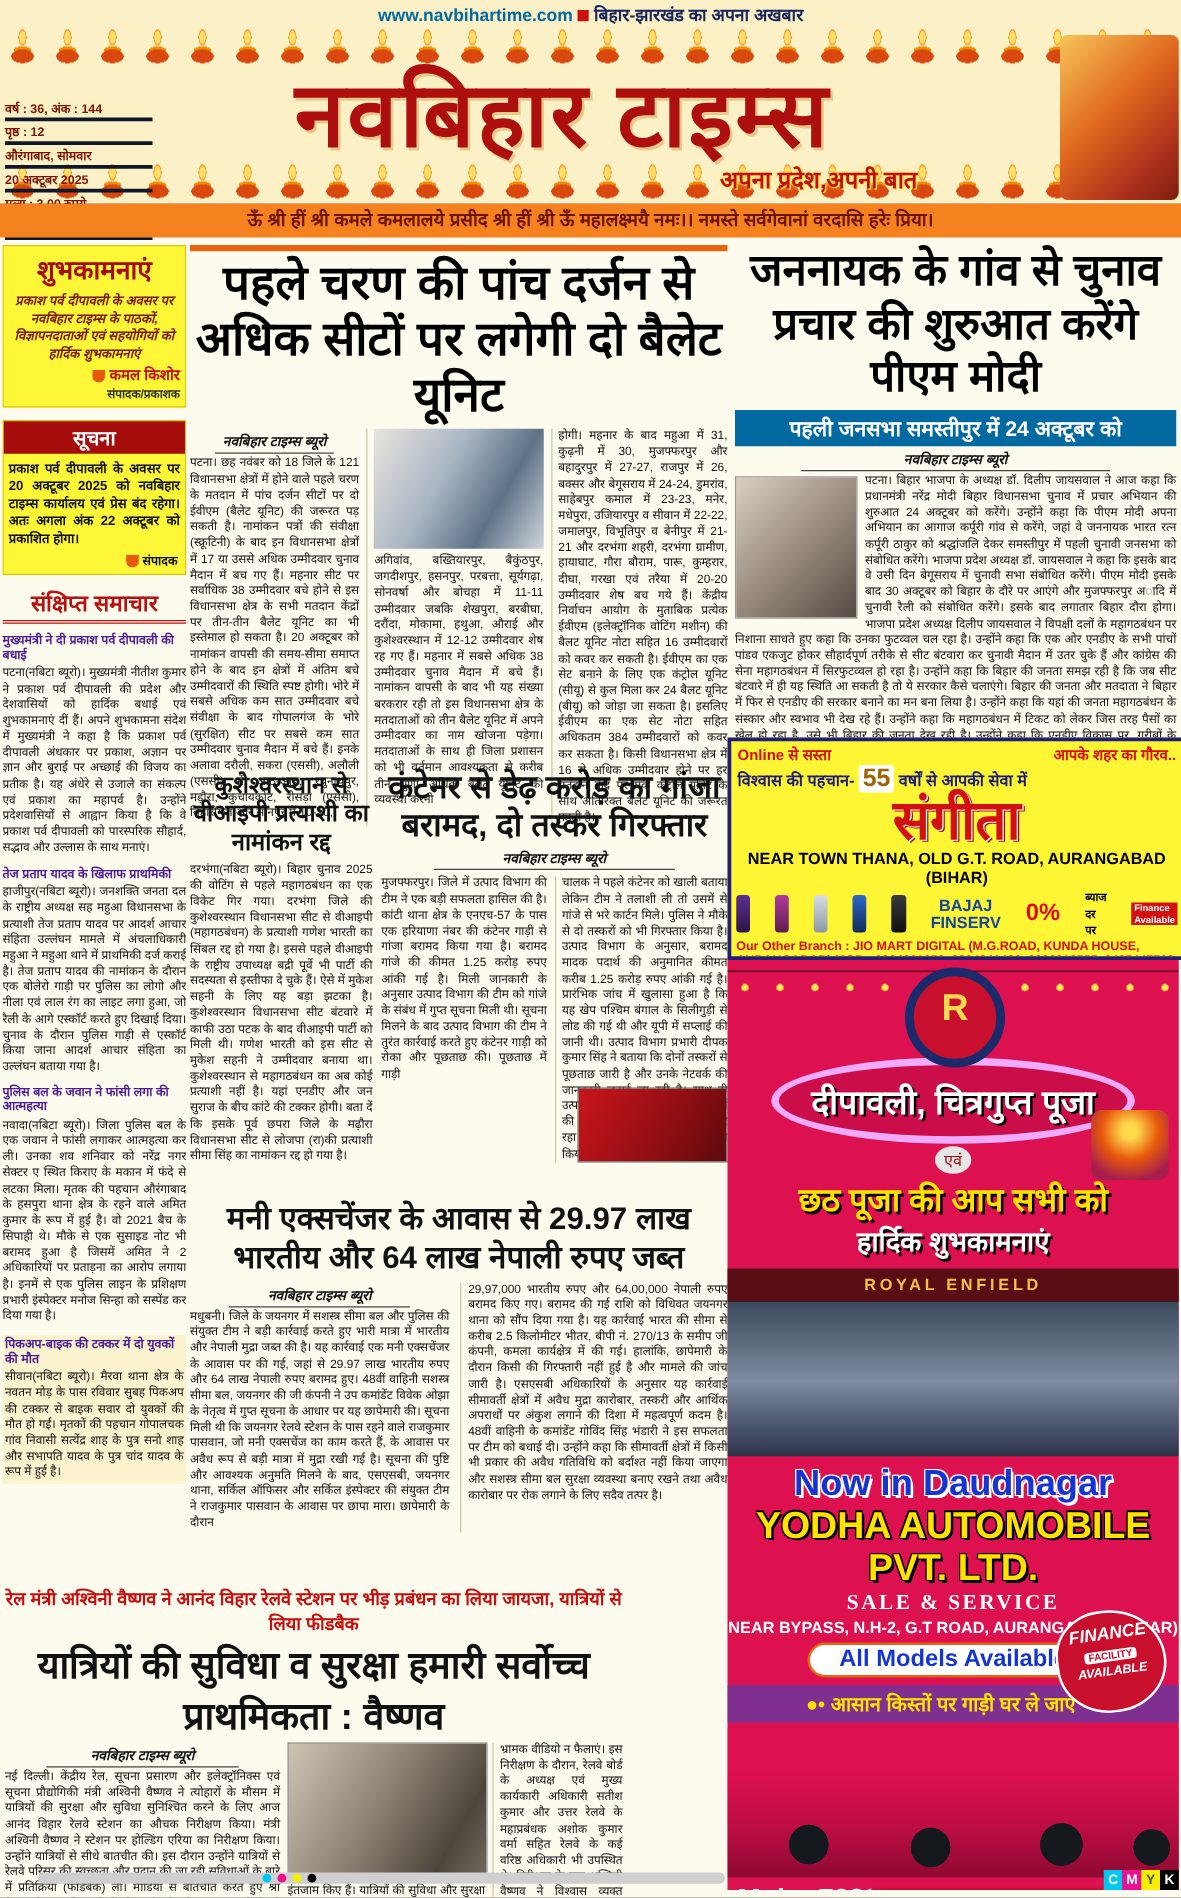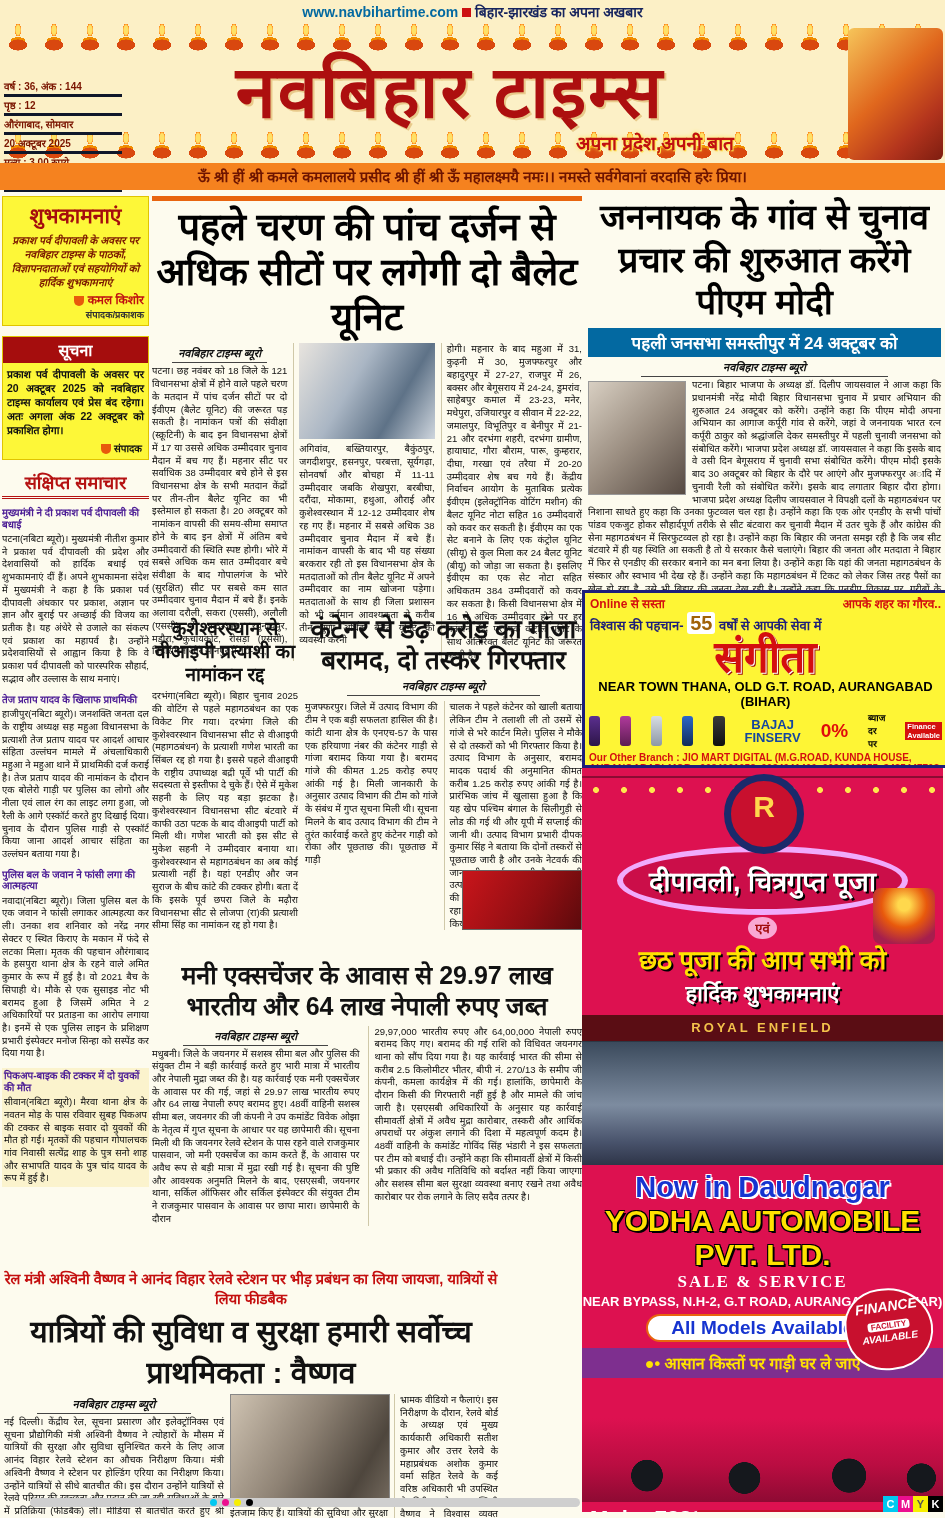--- a/index.html
+++ b/index.html
@@ -101,21 +101,21 @@
   .read{position:absolute;left:582px;top:768px;width:361px;height:744px;background:#dd1150;overflow:hidden;}
   .re-lights{height:34px;background-repeat:repeat-x;background-size:28px 34px;
     background-image:radial-gradient(circle 3px at 14px 22px,#ffe84d 95%,rgba(0,0,0,0) 100%),
                      linear-gradient(rgba(0,0,0,0) 8px,#3a0515 9px,rgba(0,0,0,0) 10px);}
   .re-badge{position:absolute;left:142px;top:6px;width:66px;height:66px;border-radius:50%;
             background:#c8102e;border:7px solid #1b2a6b;color:#ffd84d;font-size:30px;font-weight:800;
             text-align:center;line-height:52px;}
   .re-greet{margin-top:44px;text-align:center;}
   .re-oval1{display:inline-block;background:rgba(170,10,60,.35);border:6px solid #f0abfc;border-radius:50%;
             padding:10px 26px;color:#fff;font-size:27px;font-weight:800;text-shadow:2px 2px 0 #000;}
-  .re-evam{display:inline-block;background:#f9a8d4;color:#a10b0b;font-weight:700;font-size:13px;
+  .re-evam{display:inline-block;background:#e5e5e5;color:#a10b0b;font-weight:400;font-size:13px;
            padding:2px 7px;border-radius:50%;margin:2px 12px;}
   .re-line2{color:#ffe200;font-size:26px;font-weight:800;text-shadow:2px 2px 0 #000;}
   .re-line3{color:#fff;font-size:22px;font-weight:800;text-shadow:2px 2px 0 #000;margin-top:2px;}
   .re-diya{position:absolute;right:8px;top:120px;width:62px;height:56px;border-radius:8px;
            background:radial-gradient(circle at 50% 30%,#ffd84d 12%,#e8590c 45%,#a61e4d 80%);}
   .re-showroom{margin-top:8px;height:150px;background:linear-gradient(#20242c 0 26px,#3b4a5c 27px,#7d8ca0 60%,#48526b 85%,#2e3548);position:relative;}
   .re-sign{position:absolute;left:0;top:0;width:100%;text-align:center;color:#f3c24b;background:#5a0d14;
            font-size:13px;font-weight:800;letter-spacing:3px;line-height:26px;}
   .re-now{text-align:center;color:#1634d0;font-size:29px;font-weight:800;margin-top:6px;
           text-shadow:-1px -1px 0 #fff,1px -1px 0 #fff,-1px 1px 0 #fff,2px 2px 0 #fff;}

